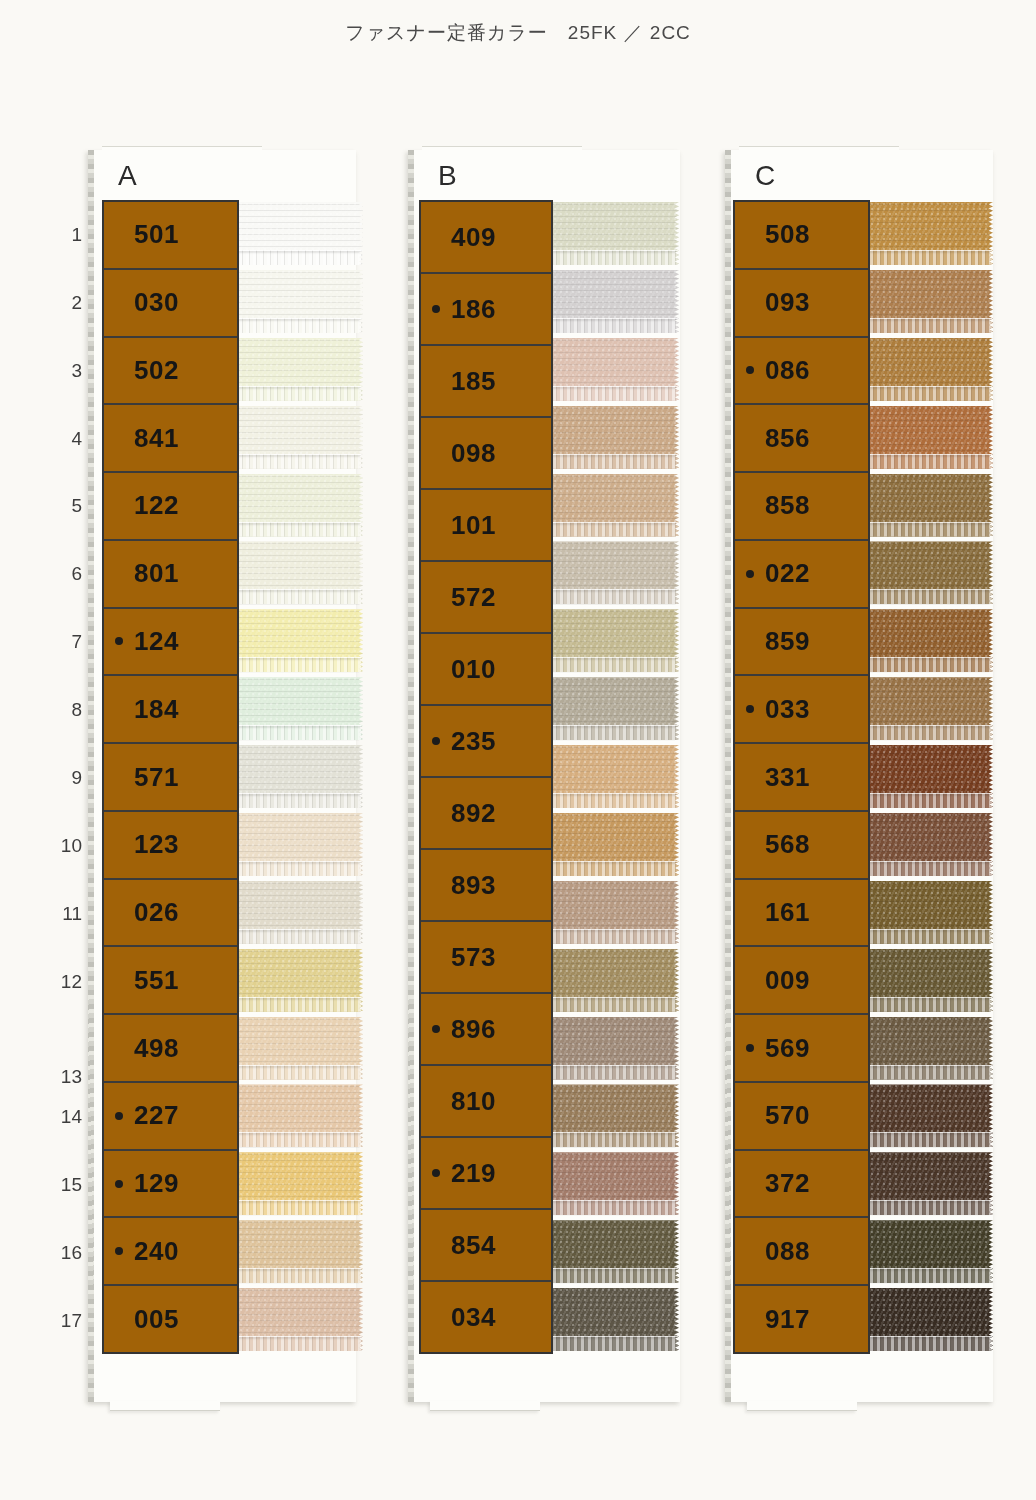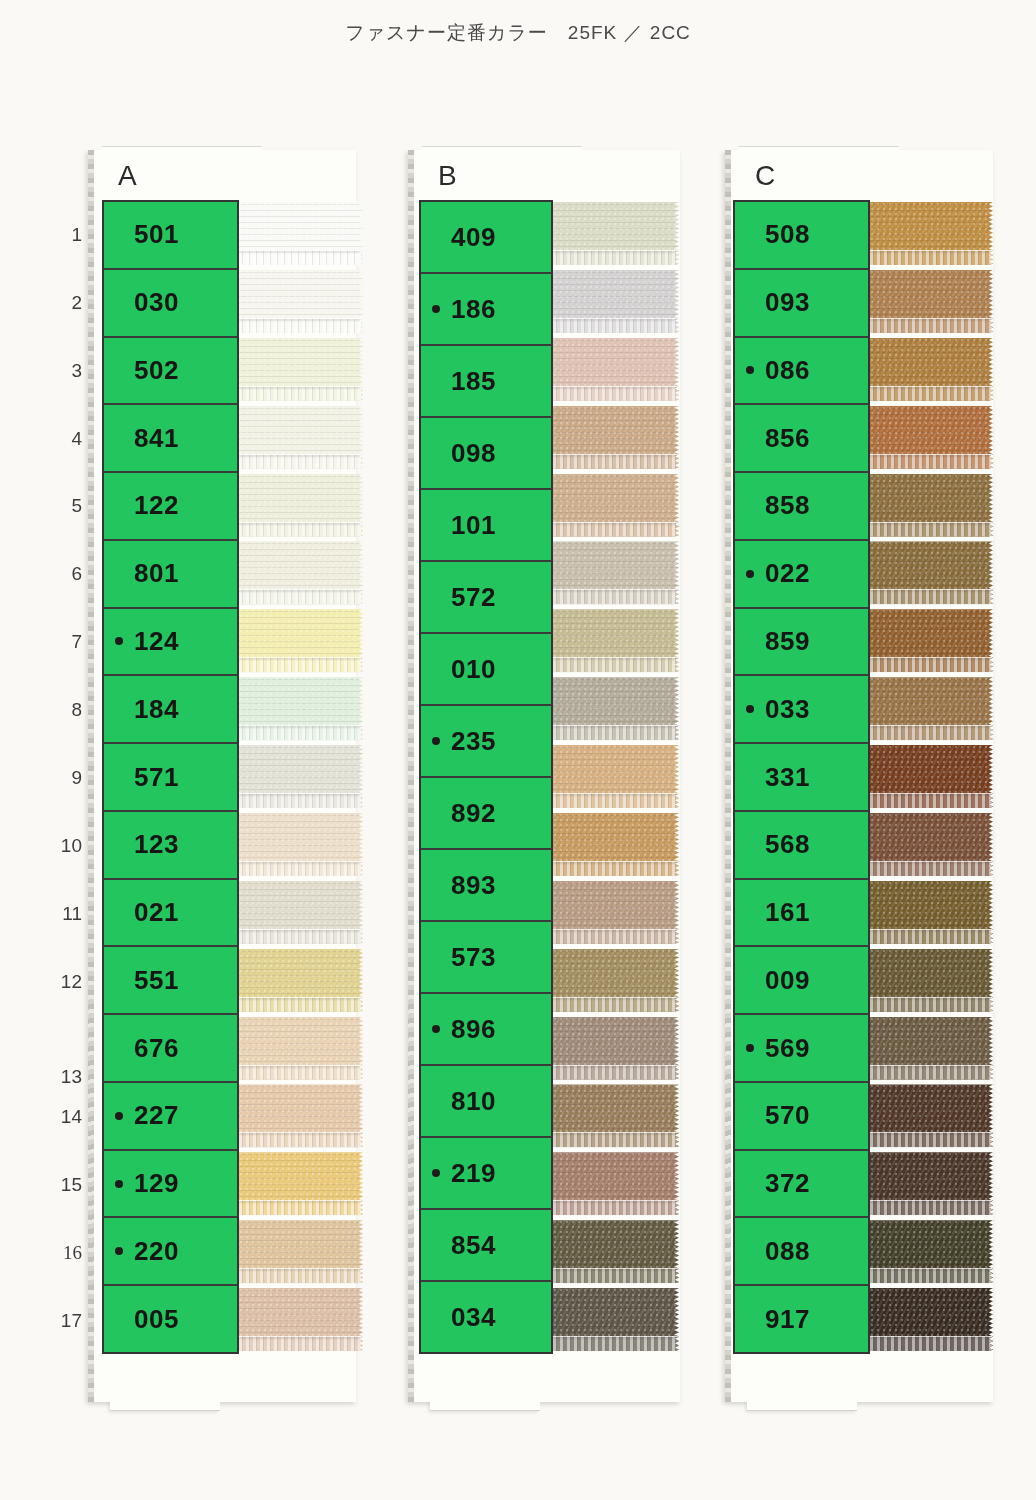--- a/index.html
+++ b/index.html
@@ -43,21 +43,21 @@
   .code-table{
     position:absolute;top:50px;height:1154px;
     border:2px solid #343434;background:#ffffff;
     display:flex;flex-direction:column;box-sizing:border-box;
   }
   #card-a .code-table{left:14px;width:137px;}
   #card-b .code-table{left:11px;width:134px;}
   #card-c .code-table{left:8px;width:137px;}
   .code-row{
     flex:1;position:relative;display:flex;align-items:center;
-    padding-left:30px;box-sizing:border-box;background:#22c55e;
+    padding-left:30px;box-sizing:border-box;background:#a16207;
   }
   .code-row + .code-row{border-top:2px solid #3b3b3b;}
   .code-text{
     font-size:26px;font-weight:700;color:#161616;letter-spacing:.5px;
   }
   .dot-marker{
     position:absolute;left:11px;top:50%;margin-top:-4px;
     width:8px;height:8px;border-radius:50%;background:#1c1c1c;
   }
   
@@ -122,39 +122,39 @@
       <div class="code-row">
         <span class="code-text">184</span>
       </div>
       <div class="code-row">
         <span class="code-text">571</span>
       </div>
       <div class="code-row">
         <span class="code-text">123</span>
       </div>
       <div class="code-row">
-        <span class="code-text">021</span>
+        <span class="code-text">026</span>
       </div>
       <div class="code-row">
         <span class="code-text">551</span>
       </div>
       <div class="code-row">
-        <span class="code-text">676</span>
+        <span class="code-text">498</span>
       </div>
       <div class="code-row">
         <span class="dot-marker"></span>
         <span class="code-text">227</span>
       </div>
       <div class="code-row">
         <span class="dot-marker"></span>
         <span class="code-text">129</span>
       </div>
       <div class="code-row">
         <span class="dot-marker"></span>
-        <span class="code-text">220</span>
+        <span class="code-text">240</span>
       </div>
       <div class="code-row">
         <span class="code-text">005</span>
       </div>
     </div>
   <div class="swatch-layer">
       <div class="swatch" style="top: 52px; background-color: rgb(249, 249, 246); clip-path: polygon(0% 0%, 96.5% 0%, 100% 0%, 96.5% 3.5%, 100% 7%, 96.5% 10.5%, 100% 14%, 96.5% 17.5%, 100% 21%, 96.5% 24.5%, 100% 28%, 96.5% 31.5%, 100% 35%, 96.5% 38.5%, 100% 42%, 96.5% 45.5%, 100% 49%, 96.5% 52.5%, 100% 56%, 96.5% 59.5%, 100% 63%, 96.5% 66.5%, 100% 70%, 96.5% 73.5%, 100% 77%, 96.5% 80.5%, 100% 84%, 96.5% 87.5%, 100% 91%, 96.5% 94.5%, 100% 98%, 96.5% 100%, 0% 100%);">
         <div class="teeth" style="background-color: rgb(251, 251, 249);"></div>
       </div>
       <div class="swatch" style="top: 119.882px; background-color: rgb(246, 246, 238); clip-path: polygon(0% 0%, 96.5% 0%, 100% 0%, 96.5% 3.5%, 100% 7%, 96.5% 10.5%, 100% 14%, 96.5% 17.5%, 100% 21%, 96.5% 24.5%, 100% 28%, 96.5% 31.5%, 100% 35%, 96.5% 38.5%, 100% 42%, 96.5% 45.5%, 100% 49%, 96.5% 52.5%, 100% 56%, 96.5% 59.5%, 100% 63%, 96.5% 66.5%, 100% 70%, 96.5% 73.5%, 100% 77%, 96.5% 80.5%, 100% 84%, 96.5% 87.5%, 100% 91%, 96.5% 94.5%, 100% 98%, 96.5% 100%, 0% 100%);">
@@ -448,15 +448,15 @@
     <div class="row-num" style="top: 564.353px;">6</div>
     <div class="row-num" style="top: 632.235px;">7</div>
     <div class="row-num" style="top: 700.118px;">8</div>
     <div class="row-num" style="top: 768px;">9</div>
     <div class="row-num" style="top: 835.882px;">10</div>
     <div class="row-num" style="top: 903.765px;">11</div>
     <div class="row-num" style="top: 971.647px;">12</div>
     <div class="row-num" style="top: 1067px;">13</div>
     <div class="row-num" style="top: 1107.41px;">14</div>
     <div class="row-num" style="top: 1175.29px;">15</div>
-    <div class="row-num" style="top: 1243.18px; font-family: Liberation Serif, serif;">16</div>
+    <div class="row-num" style="top: 1243.18px;">16</div>
     <div class="row-num" style="top: 1311.06px;">17</div>
   </div>
 
 </body></html>

